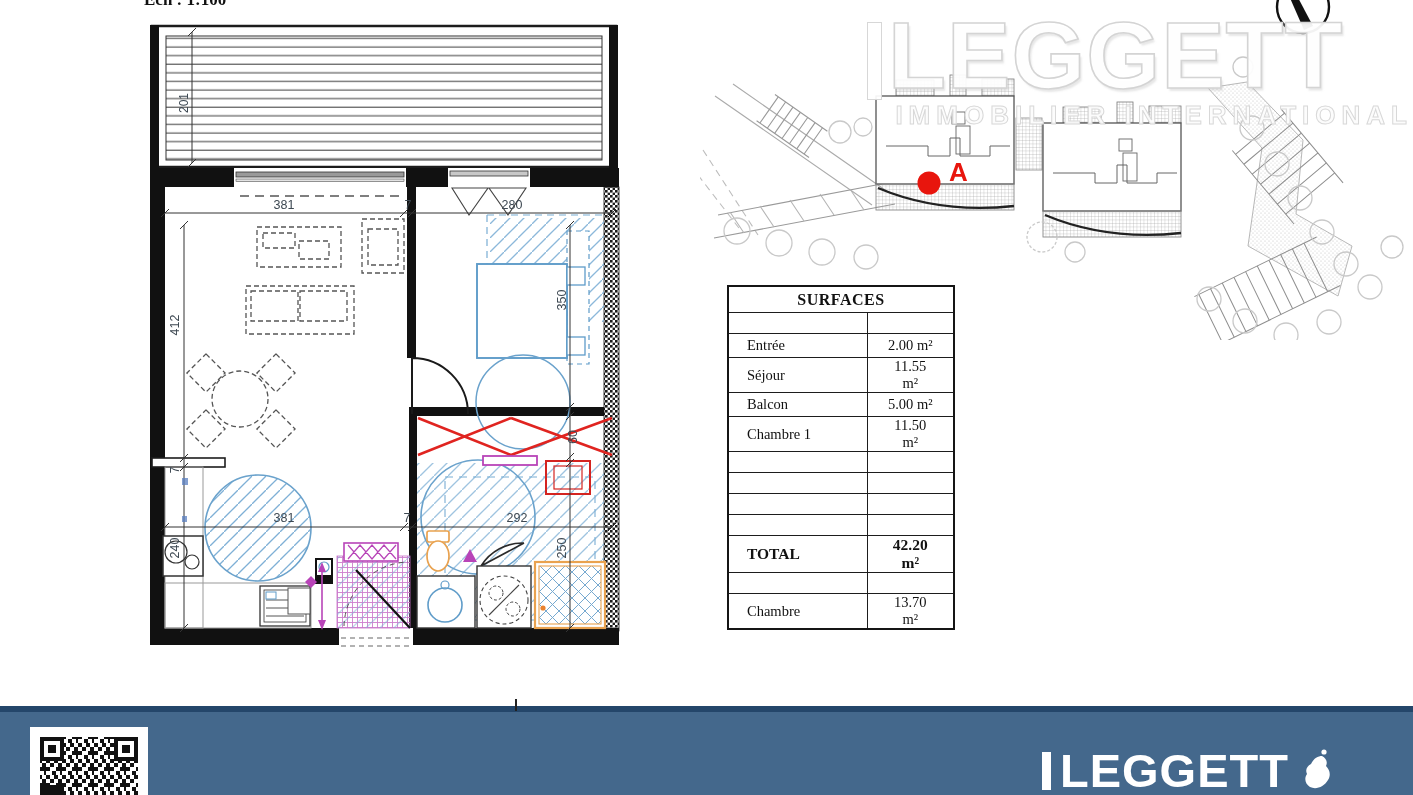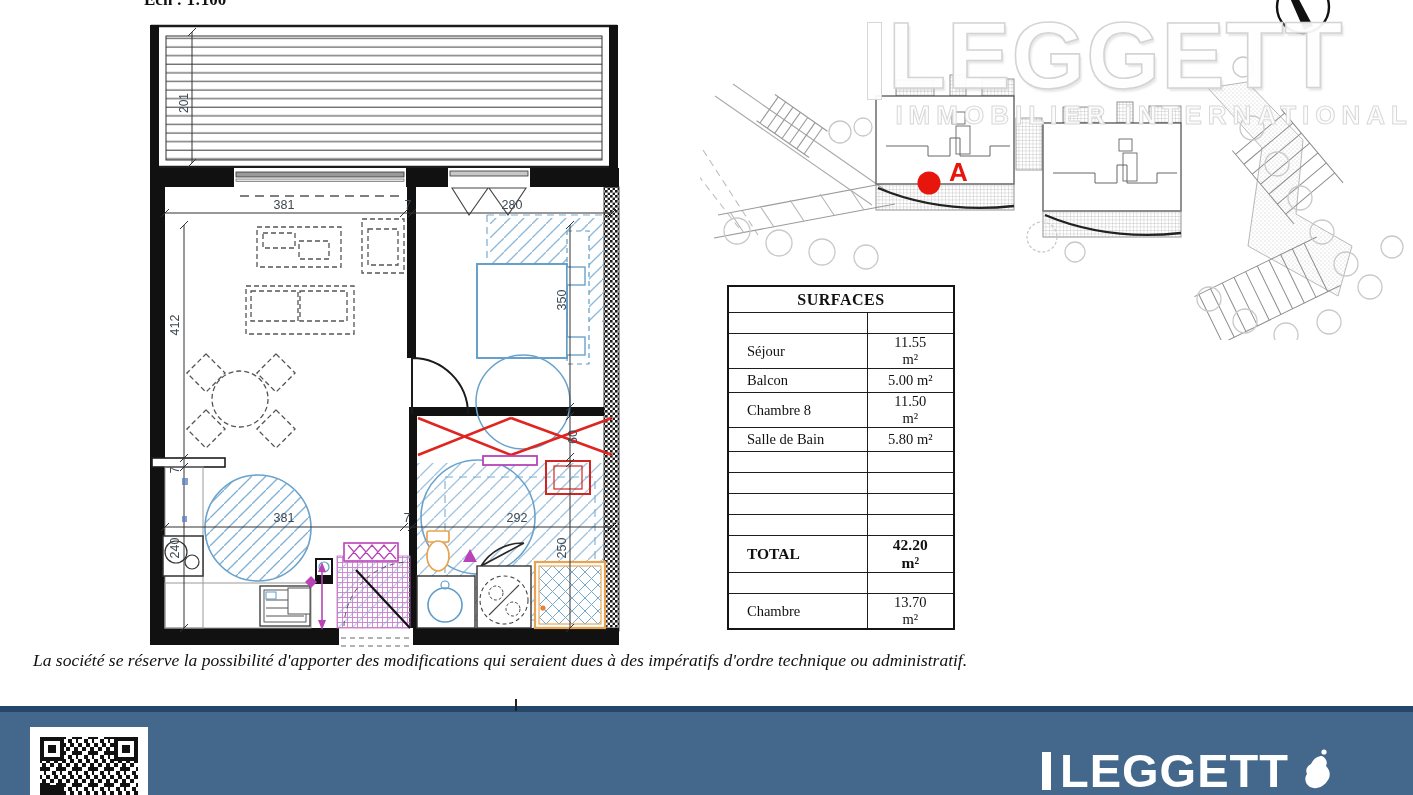--- a/index.html
+++ b/index.html
@@ -342,34 +342,34 @@
       </colgroup>
     <tbody>
       <tr class="title-row">
           <td colspan="2">SURFACES</td>
         </tr>
       <tr class="rs">
           <td></td>
           <td></td>
         </tr>
       <tr>
+          <td>Entrée</td>
+          <td class="val">2.00 m²</td>
+        </tr>
+      <tr>
           <td>Séjour</td>
           <td class="val">11.55 m²</td>
         </tr>
       <tr>
           <td>Balcon</td>
           <td class="val">5.00 m²</td>
         </tr>
       <tr>
-          <td>Chambre 8</td>
+          <td>Chambre 1</td>
           <td class="val">11.50 m²</td>
-        </tr>
-      <tr>
-          <td>Salle de Bain</td>
-          <td class="val">5.80 m²</td>
         </tr>
       <tr class="rs">
           <td></td>
           <td></td>
         </tr>
       <tr class="rs">
           <td></td>
           <td></td>
         </tr>
       <tr class="rs">
@@ -389,21 +389,20 @@
           <td></td>
         </tr>
       <tr>
         <td>Chambre</td>
         <td class="val">13.70 m²</td>
       </tr>
     </tbody>
   </table>
 
   <div class="disclaimer">
-    <div>La société se réserve la possibilité d'apporter des modifications qui seraient dues à des impératifs d'ordre technique ou administratif.</div>
   </div>
 
   <div class="footer-rule"></div>
   <div class="footer-tick"></div>
   <div class="footer"></div>
 
   <svg class="qr" width="118" height="68" viewBox="0 0 118 68">
     <defs>
       <pattern id="qrm" width="16" height="16" patternUnits="userSpaceOnUse">
         <rect width="16" height="16" fill="#fff"></rect>

